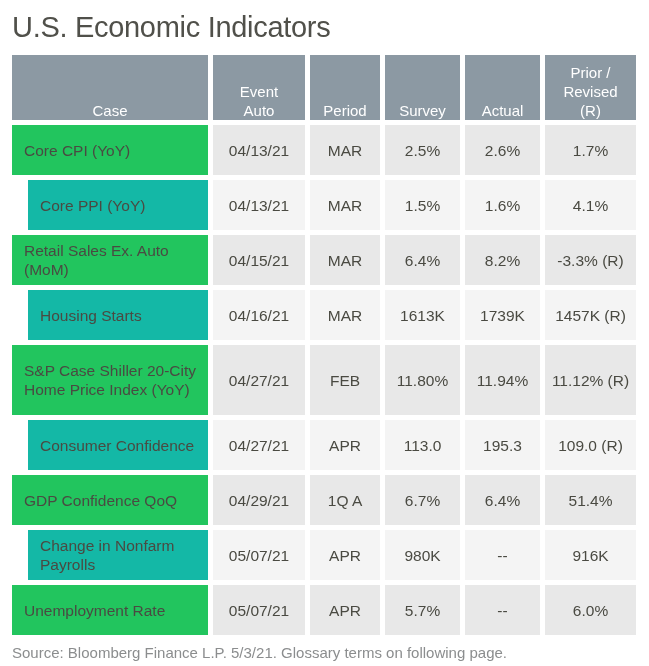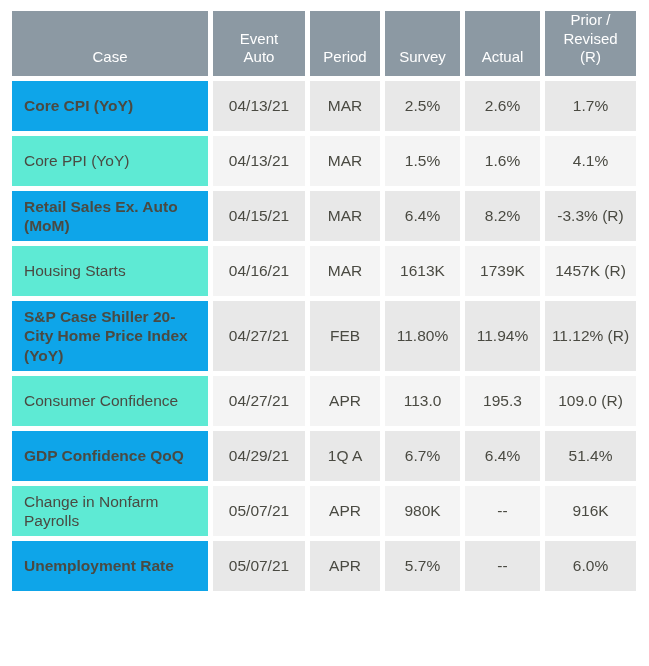--- a/index.html
+++ b/index.html
@@ -35,21 +35,21 @@
   .hcell {
     background: #8c99a3;
     color: #ffffff;
     height: 65px;
     display: flex;
     align-items: flex-end;
     justify-content: center;
     text-align: center;
     font-size: 15px;
     line-height: 1.25;
-    padding-bottom: 9px;
+    padding-bottom: 0;
     box-sizing: border-box;
   }
   .hcell .inner { max-width: 72px; }
   .hcell.wide .inner { max-width: 78px; }
   .hcell.event-h .inner { max-width: none; }
 
   .cell {
     min-height: 50px;
     display: flex;
     align-items: center;
@@ -62,35 +62,36 @@
     color: #4a4a42;
   }
   .cell.event {
     justify-content: flex-start;
     text-align: left;
     padding: 4px 12px;
   }
   .row.tall .cell { min-height: 70px; }
 
   .row.odd .cell  { background: #e8e8e8; }
-  .row.odd .cell.event  { background: #0ea5e9; font-weight: bold; }
+  .row.odd .cell.event  { background: #22c55e; }
   .row.even .cell { background: #f4f4f4; }
-  .row.even .cell.event { background: #5eead4; }
+  .row.even .cell.event { background: #14b8a6; margin-left: 16px; }
 
   .footer-source {
     margin: 9px 0 0 12px;
     font-size: 15px;
     color: #8b8d8e;
   }
 </style>
 </head>
 <body>
 
 <div class="page">
 
+  <h1 class="page-title">U.S. Economic Indicators</h1>
 
   <div class="table">
 
     <div class="row">
       <div class="hcell event-h">
           <span class="inner">Case</span>
         </div>
       <div class="hcell">
           <span class="inner">Event Auto</span>
         </div>
@@ -184,14 +185,15 @@
       <div class="cell event">Unemployment Rate</div>
       <div class="cell">05/07/21</div>
       <div class="cell">APR</div>
       <div class="cell">5.7%</div>
       <div class="cell">--</div>
       <div class="cell">6.0%</div>
     </div>
 
   </div>
 
+  <p class="footer-source">Source: Bloomberg Finance L.P. 5/3/21. Glossary terms on following page.</p>
 
 </div>
 
 </body></html>

